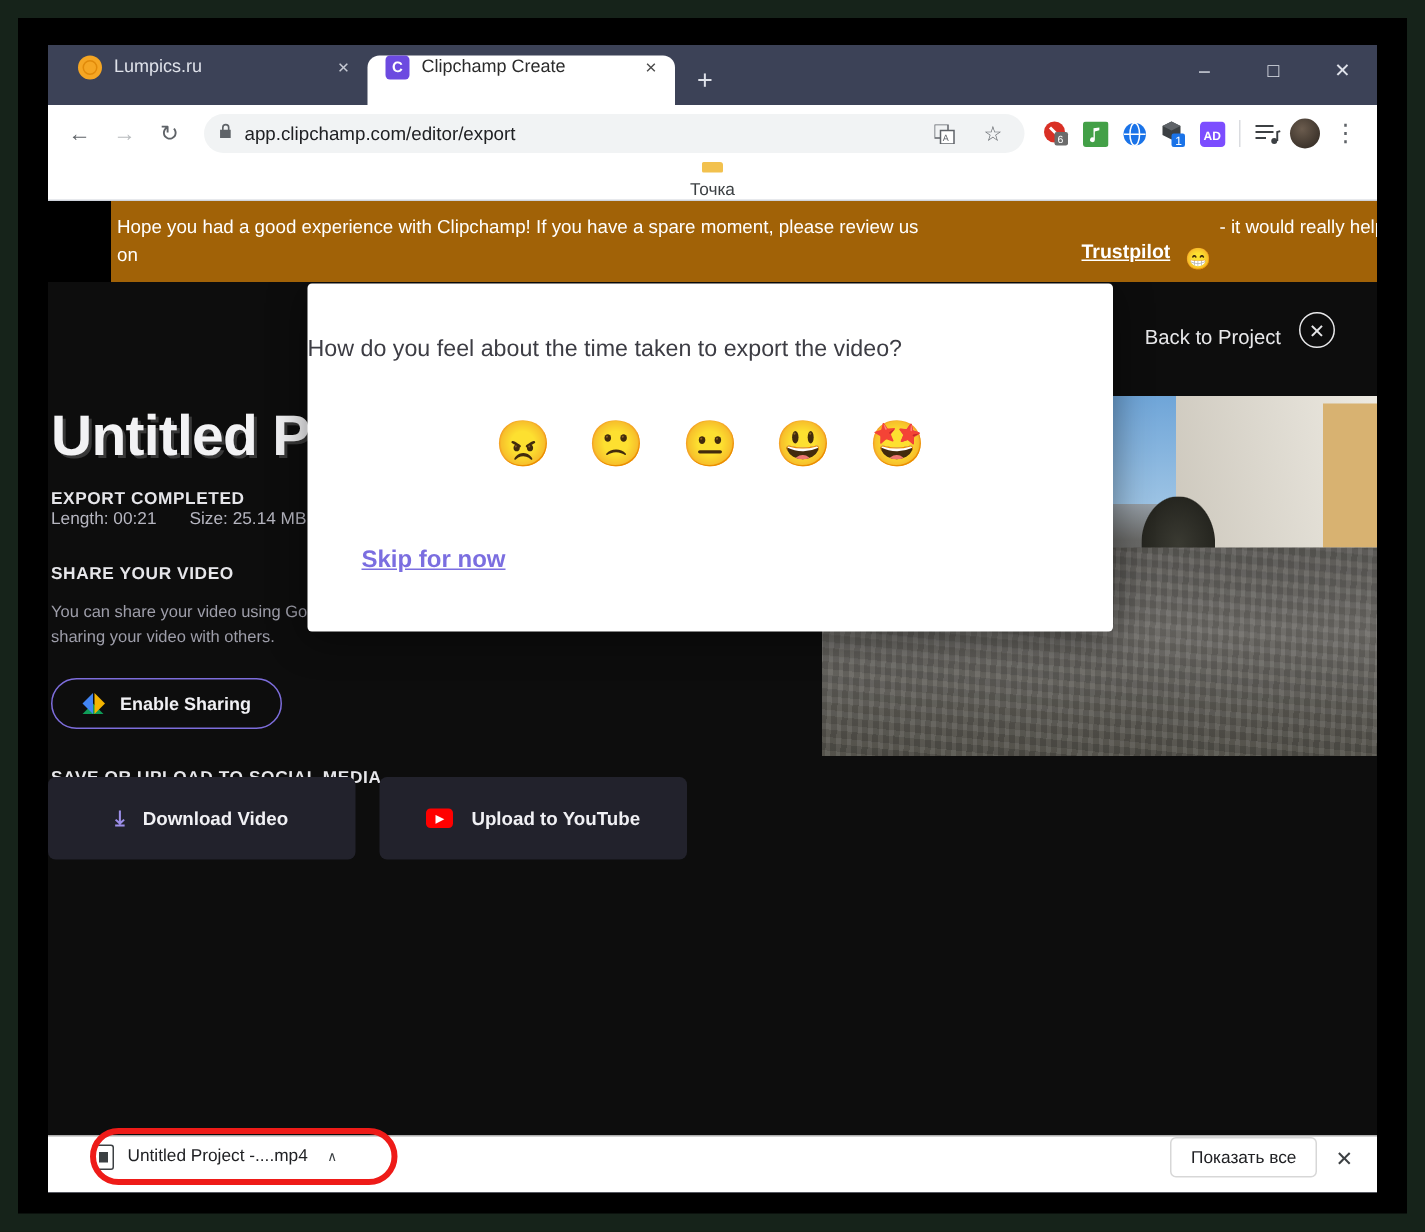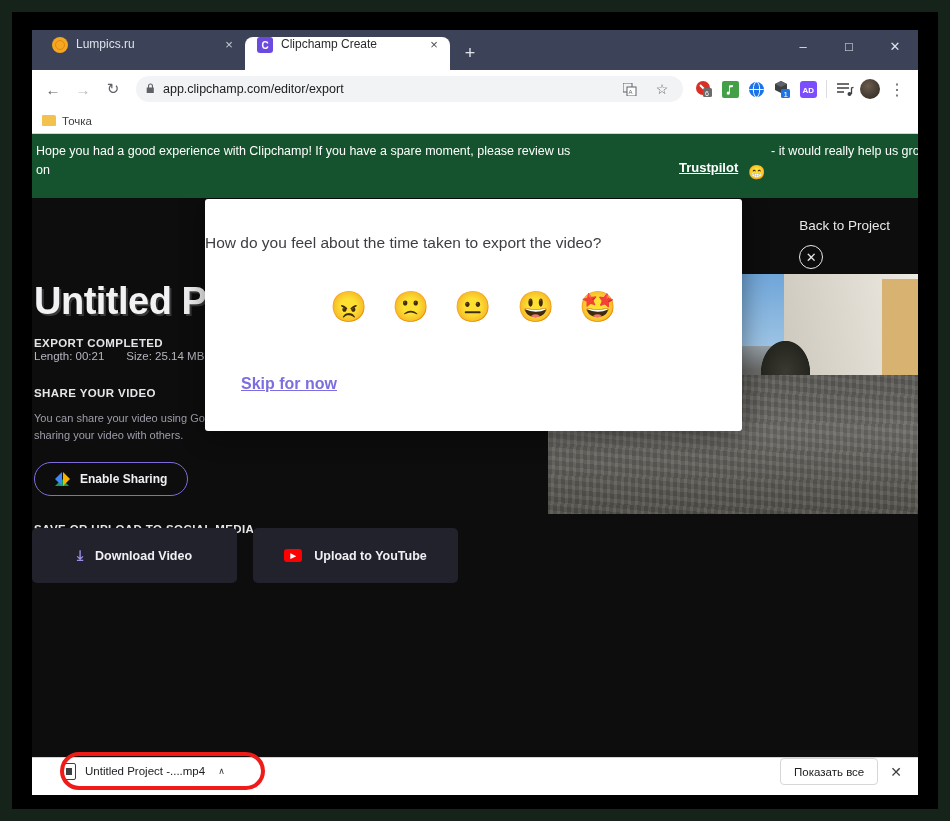--- a/index.html
+++ b/index.html
@@ -90,49 +90,49 @@
   .tb-sep { width: 1px; height: 18px; background: #dadce0; margin: 0 3px; }
   .avatar {
     width: 20px; height: 20px; border-radius: 50%;
     background: radial-gradient(circle at 40% 35%, #6b5c4e, #2b241e);
   }
 
   
   .bookmarks {
     height: 26px; background: #fff; display: flex; align-items: center;
     padding: 0 10px; gap: 6px; border-bottom: 1px solid #cfd3dc;
-    font-size: 11.5px; color: #3c4043;
+    font-size: 11.5px; color: #3c4043; flex-direction: column;
   }
   .bm-folder {
     width: 14px; height: 11px; background: #f2c14e; border-radius: 1px 2px 1px 1px;
   }
 
   
   .page { position: relative; background: #000; height: 649px; }
 
   .promo {
-    background: #14532d; color: #fff; font-size: 12.5px; line-height: 19px;
-    padding: 8px 10px 20px 2px; position: relative; min-height: 52px;
+    background: #a16207; color: #fff; font-size: 12.5px; line-height: 19px;
+    padding: 8px 10px 10px 2px; position: relative; min-height: 52px; margin-left: 42px;
   }
   .promo-inner { position: relative; }
   .promo-a { position: absolute; left: 2px; top: 0; width: 620px; }
   .promo-link {
     position: absolute; left: 645px; top: 16px;
     text-decoration: underline; font-weight: bold; color: #fff; font-size: 13px;
   }
   .promo-emoji { position: absolute; left: 714px; top: 21px; font-size: 14px; }
   .promo-b { position: absolute; left: 737px; top: 0; width: 180px; }
   .promo-on { position: absolute; left: 2px; top: 19px; }
 
   .app {
     position: relative; background: #0d0d0d; height: 597px; overflow: hidden;
   }
   .backrow {
     position: absolute; right: 28px; top: 20px;
-    display: flex; align-items: flex-start; gap: 12px; flex-direction: column;
+    display: flex; align-items: flex-end; gap: 12px;
   }
   .backlabel { color: #e8e8ea; font-size: 13.5px; }
   .back-x {
     width: 24px; height: 24px; border-radius: 50%;
     border: 1.6px solid #e8e8ea; color: #e8e8ea; font-size: 13px;
     display: flex; align-items: center; justify-content: center;
   }
 
   .title {
     position: absolute; left: 2px; top: 82px;

